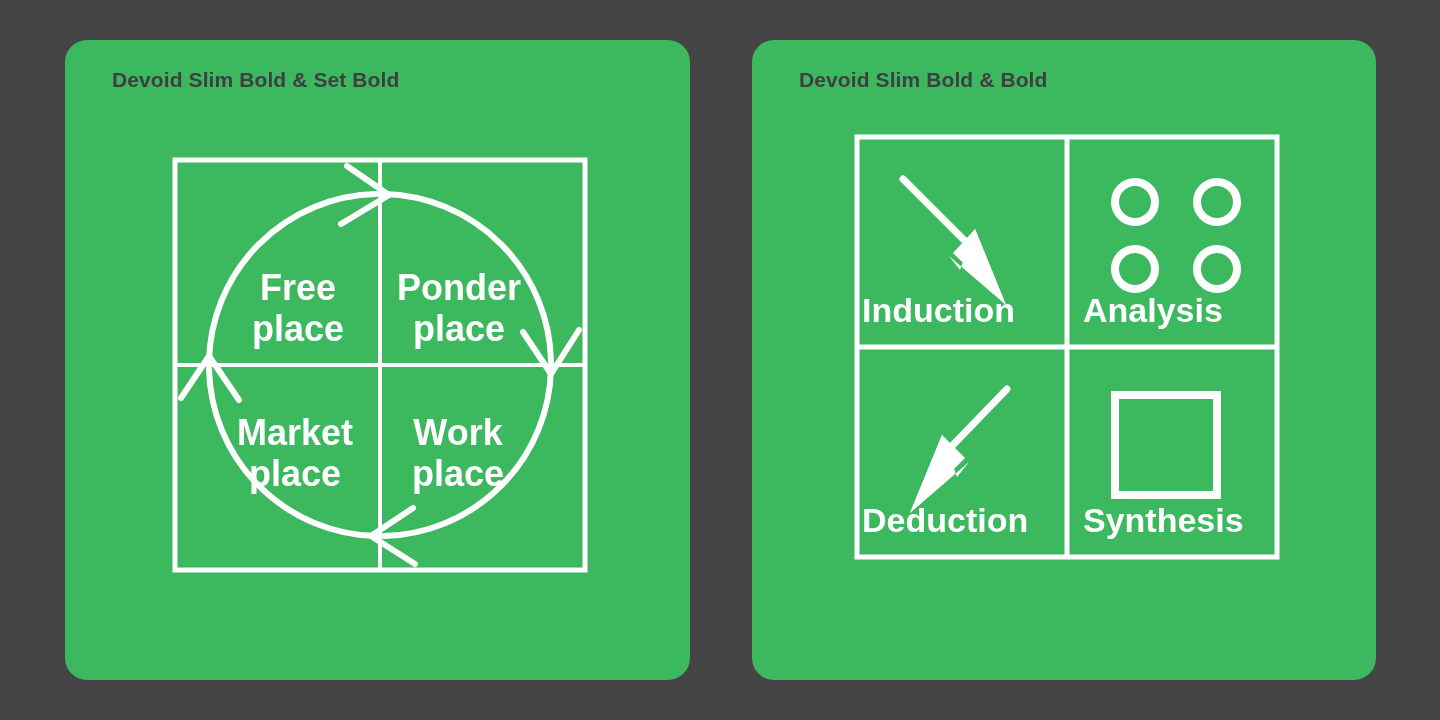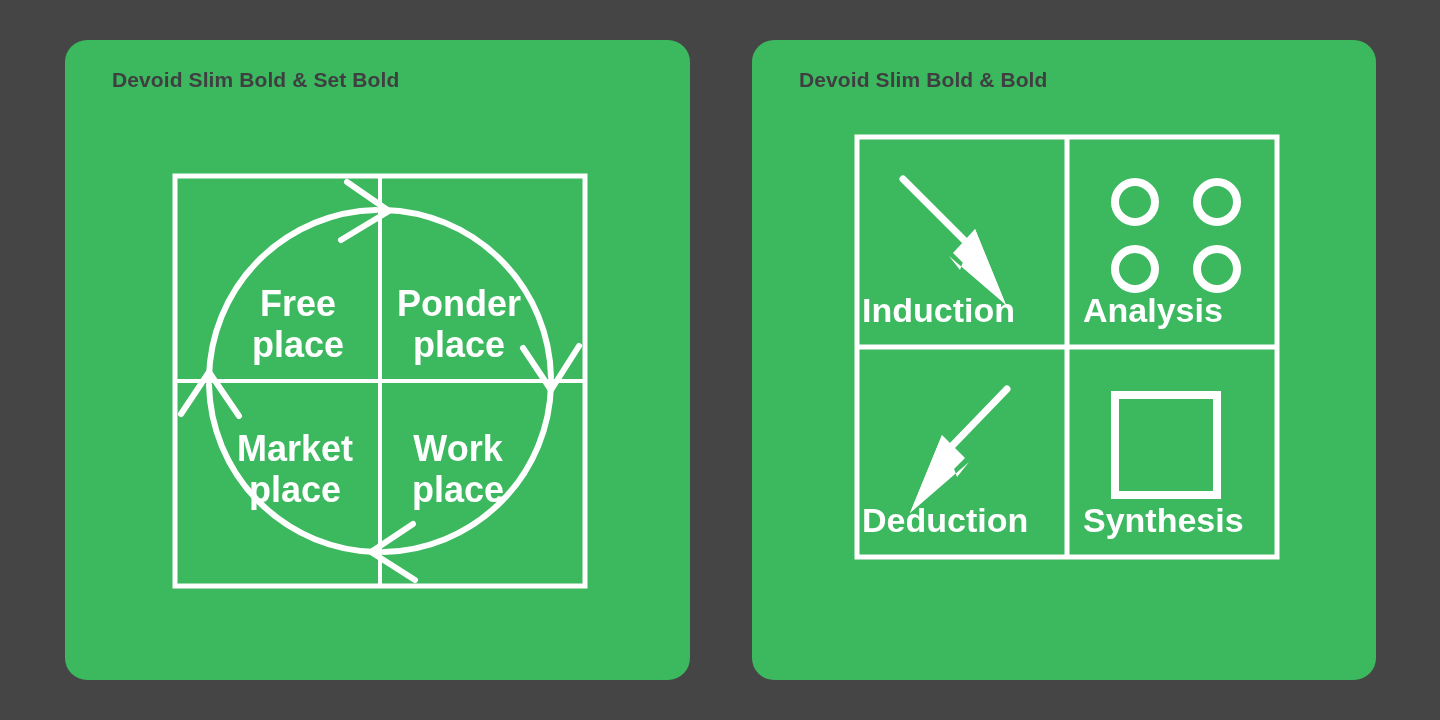--- a/index.html
+++ b/index.html
@@ -40,21 +40,21 @@
     font-weight: bold;
     color: #3f3f41;
     letter-spacing: 0.1px;
     white-space: nowrap;
     margin-left: 31px;
   }
 
   .figure {
     position: absolute;
   }
-  #figure-cycle    { left: 90px;  top: 116px; width: 450px; height: 450px; }
+  #figure-cycle    { left: 90px;  top: 100px; width: 450px; height: 450px; }
   #figure-quadrant { left: 95px;  top: 87px;  width: 440px; height: 450px; }
 
   .figure svg { display: block; width: 100%; height: 100%; }
 
   .svg-label {
     font-family: "Liberation Sans", sans-serif;
     font-weight: bold;
     fill: #ffffff;
   }
   .lbl-cycle { font-size: 36px; }

